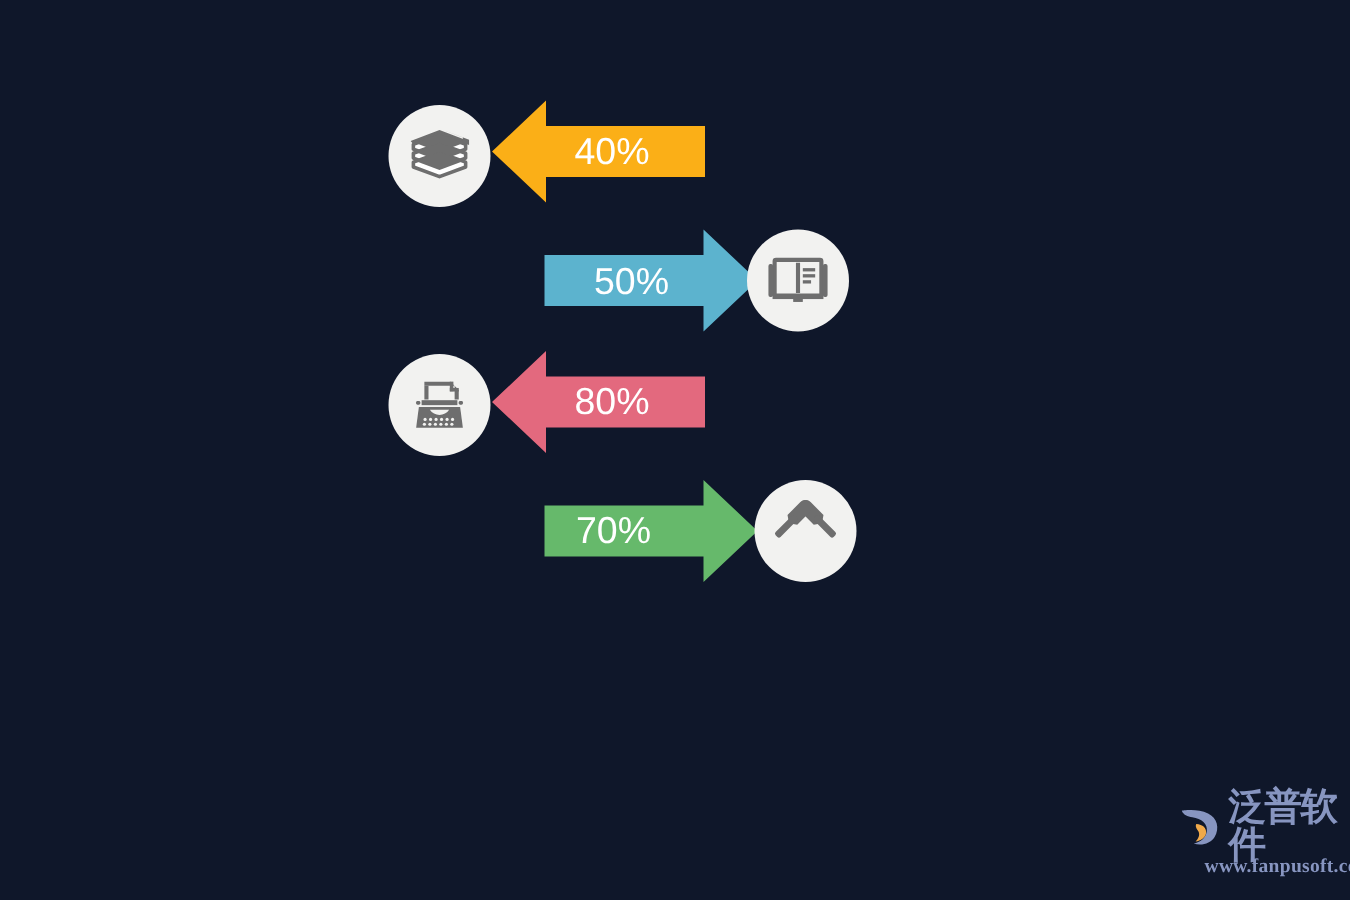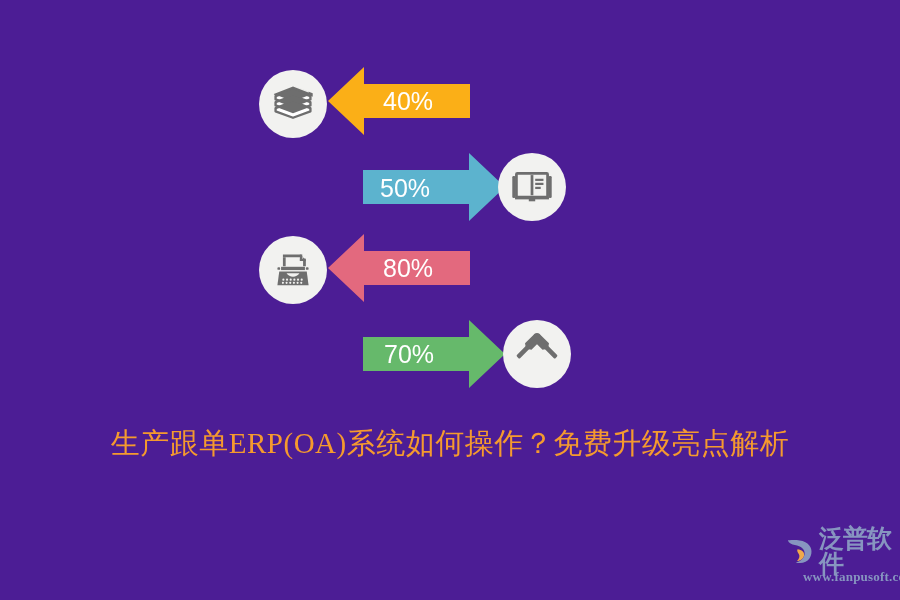--- a/index.html
+++ b/index.html
@@ -12,21 +12,21 @@
     background: #ffffff;
     font-family: "Liberation Sans", "DejaVu Sans", sans-serif;
     overflow: hidden;
     position: relative;
   }
 
   #canvas {
     position: relative;
     width: 900px;
     height: 600px;
-    background: #4c1d95;
+    background: #0f172a;
   }
 
   
   .infographic {
     position: absolute;
     left: 0;
     top: 0;
     width: 900px;
     height: 420px;
   }
@@ -143,21 +143,21 @@
       </div>
       <div class="pct-label" style="left:383px; top:89px;">40%</div>
     </div>
 
     <div class="row" style="left:0; top:0;">
       <div class="arrow-wrap" style="left:363px; top:153px;">
         <svg class="arrow-svg" width="142" height="68" viewBox="0 0 142 68">
           <path d="M142 34 L106 0 L106 17 L0 17 L0 51 L106 51 L106 68 Z" fill="#5CB3CE"></path>
         </svg>
       </div>
-      <div class="pct-label" style="left:380px; top:176px;">50%</div>
+      <div class="pct-label" style="left:396px; top:176px;">50%</div>
 
       <div class="icon-circle" style="left:498px; top:153px;">
         <svg width="44" height="44" viewBox="0 0 48 48">
           <g fill="none" stroke="#6e6e6e" stroke-width="3">
             <rect x="7" y="9" width="34" height="26" rx="1"></rect>
             <line x1="24" y1="11" x2="24" y2="33"></line>
           </g>
           <g fill="#6e6e6e">
             <rect x="27.5" y="15" width="9" height="2.4"></rect>
             <rect x="27.5" y="19.4" width="9" height="2.4"></rect>
@@ -231,21 +231,20 @@
               <path d="M12 6.5 L25 6.5 L28.5 11.5 L25 16.5 L12 16.5 C8.5 16.5 7 14.2 7 11.5 C7 8.8 8.5 6.5 12 6.5 Z"></path>
               <rect x="21.5" y="9.2" width="20" height="5" rx="1.6"></rect>
             </g>
           </g>
         </svg>
       </div>
     </div>
 
   </div>
 
-  <div class="title">生产跟单ERP(OA)系统如何操作？免费升级亮点解析</div>
 
   <div class="logo">
     <div class="logo-main">
       <svg class="logo-mark" width="30" height="28" viewBox="0 0 34 32">
         <path d="M2 4 C2 4 14 2 22 6 C29 9.5 31 17 27 24 C24 29 17 31 11 29 C16 28 20 25 21 20 C22 14 17 10 10 9 C6.5 8.5 3 7 2 4 Z" fill="#8795c0"></path>
         <path d="M13 14 C18 14.5 21 17 20.5 21 C20 24.5 16.5 27 12.5 27.5 C15 25 16 22 14.5 19.5 C13.5 17.8 12 16 13 14 Z" fill="#f0a94a"></path>
       </svg>
       <span class="logo-text">泛普软件</span>
     </div>
     <div class="logo-url">www.fanpusoft.com</div>

